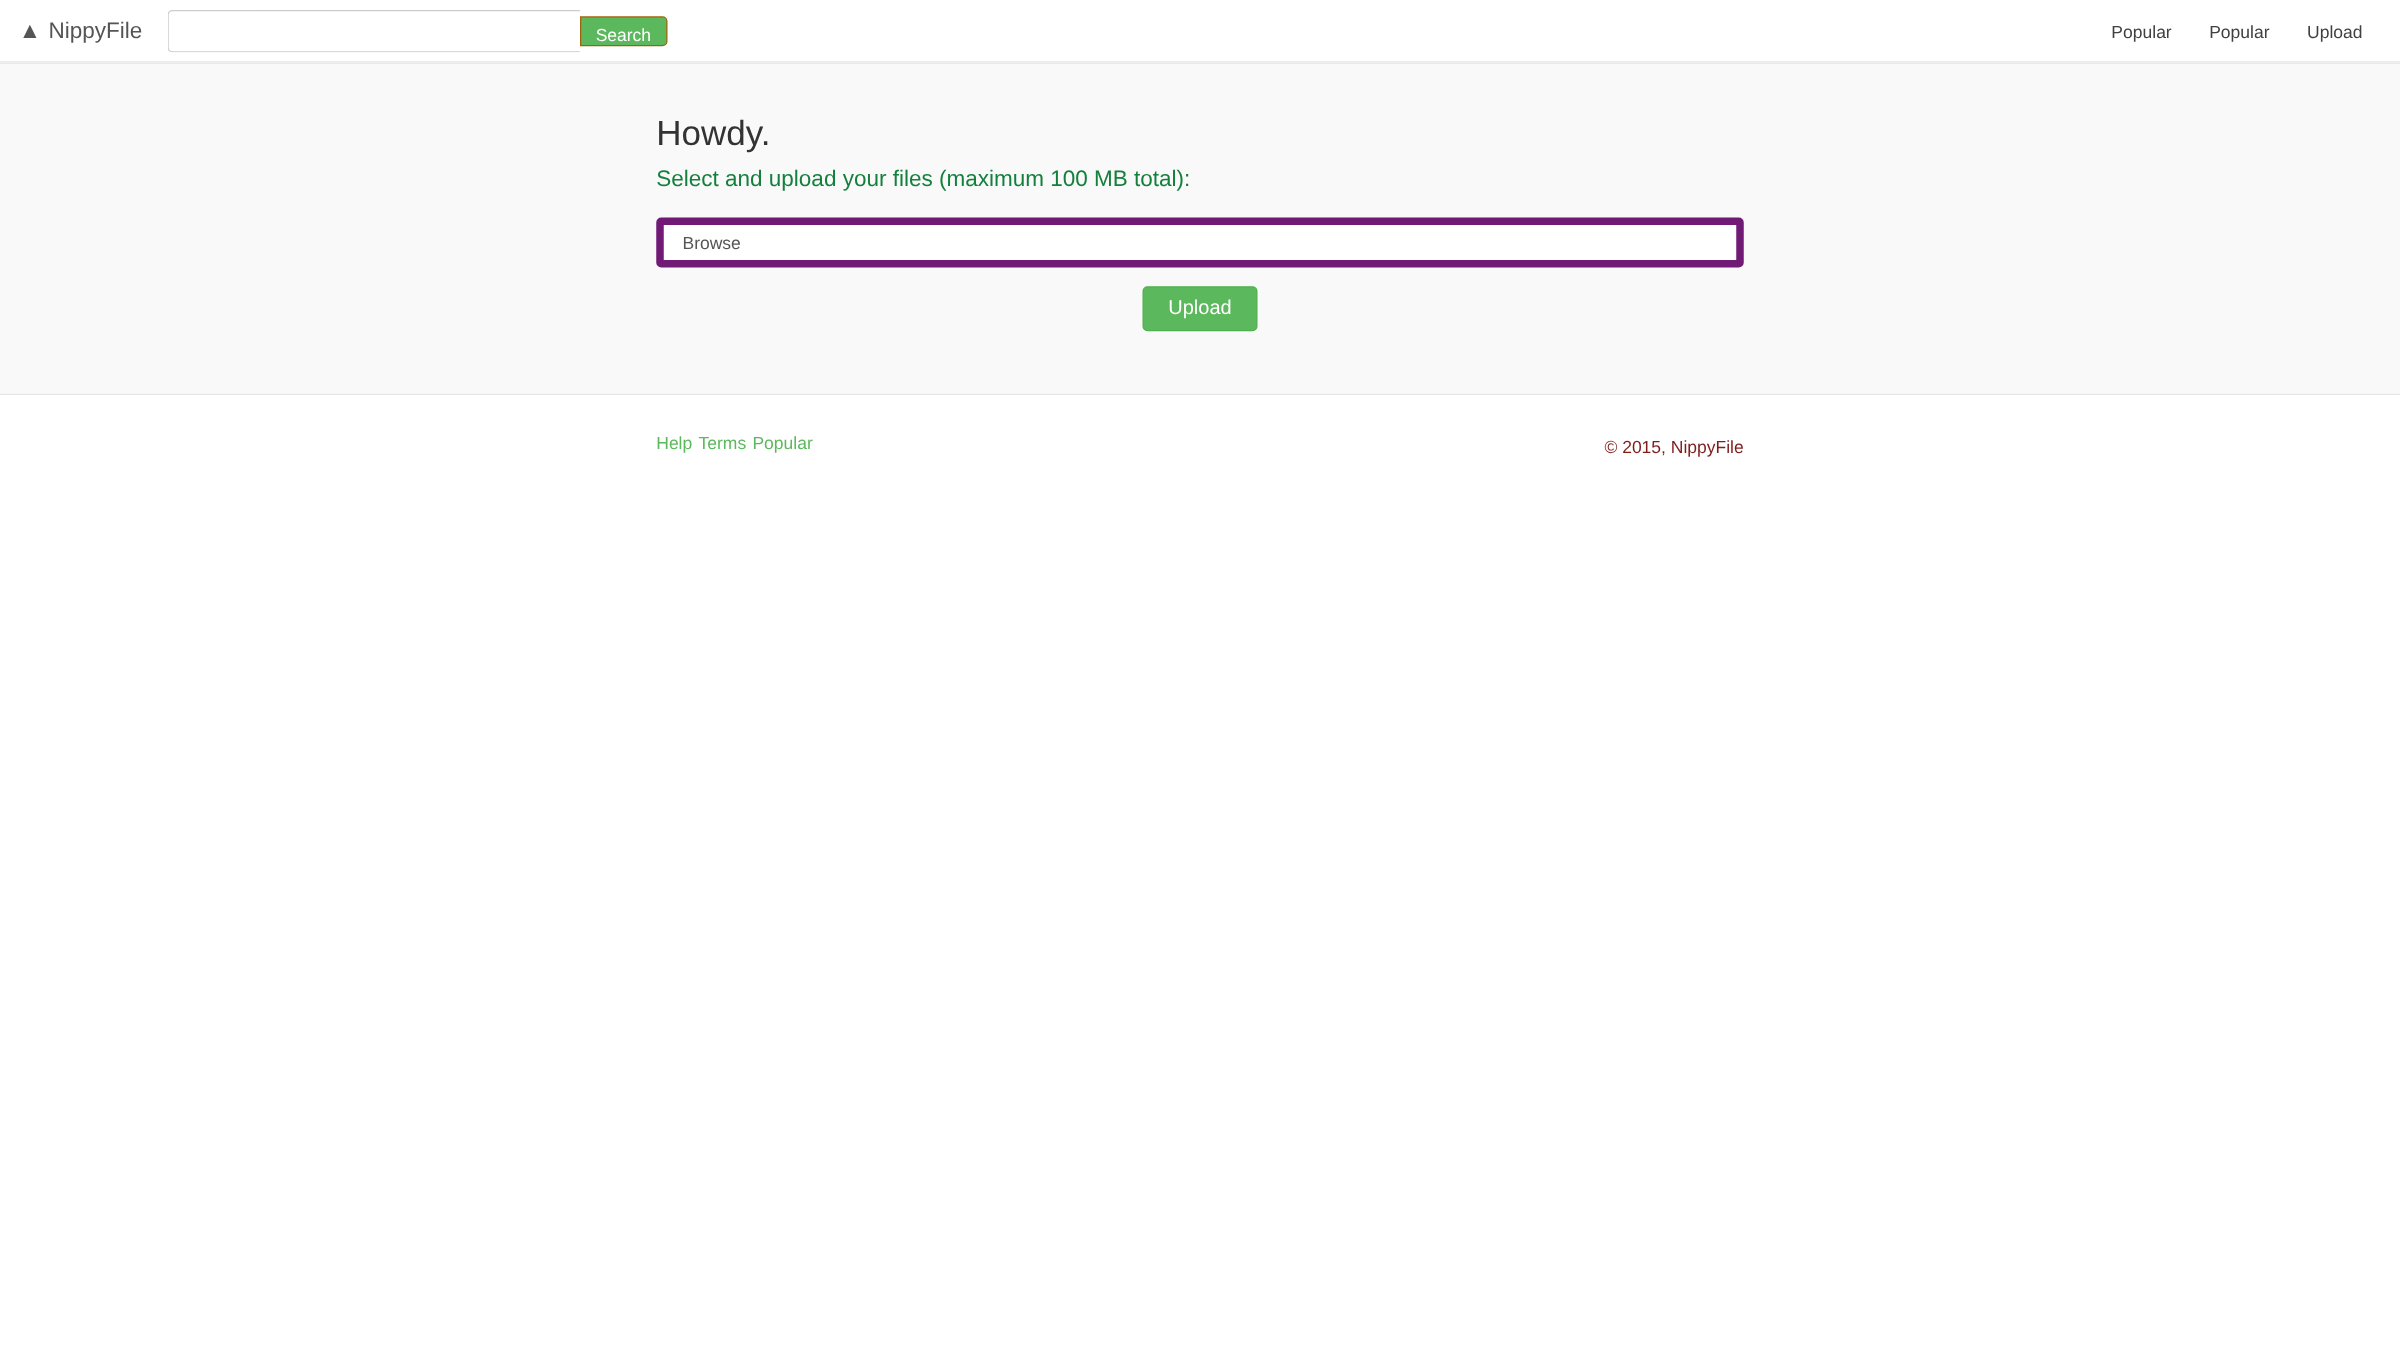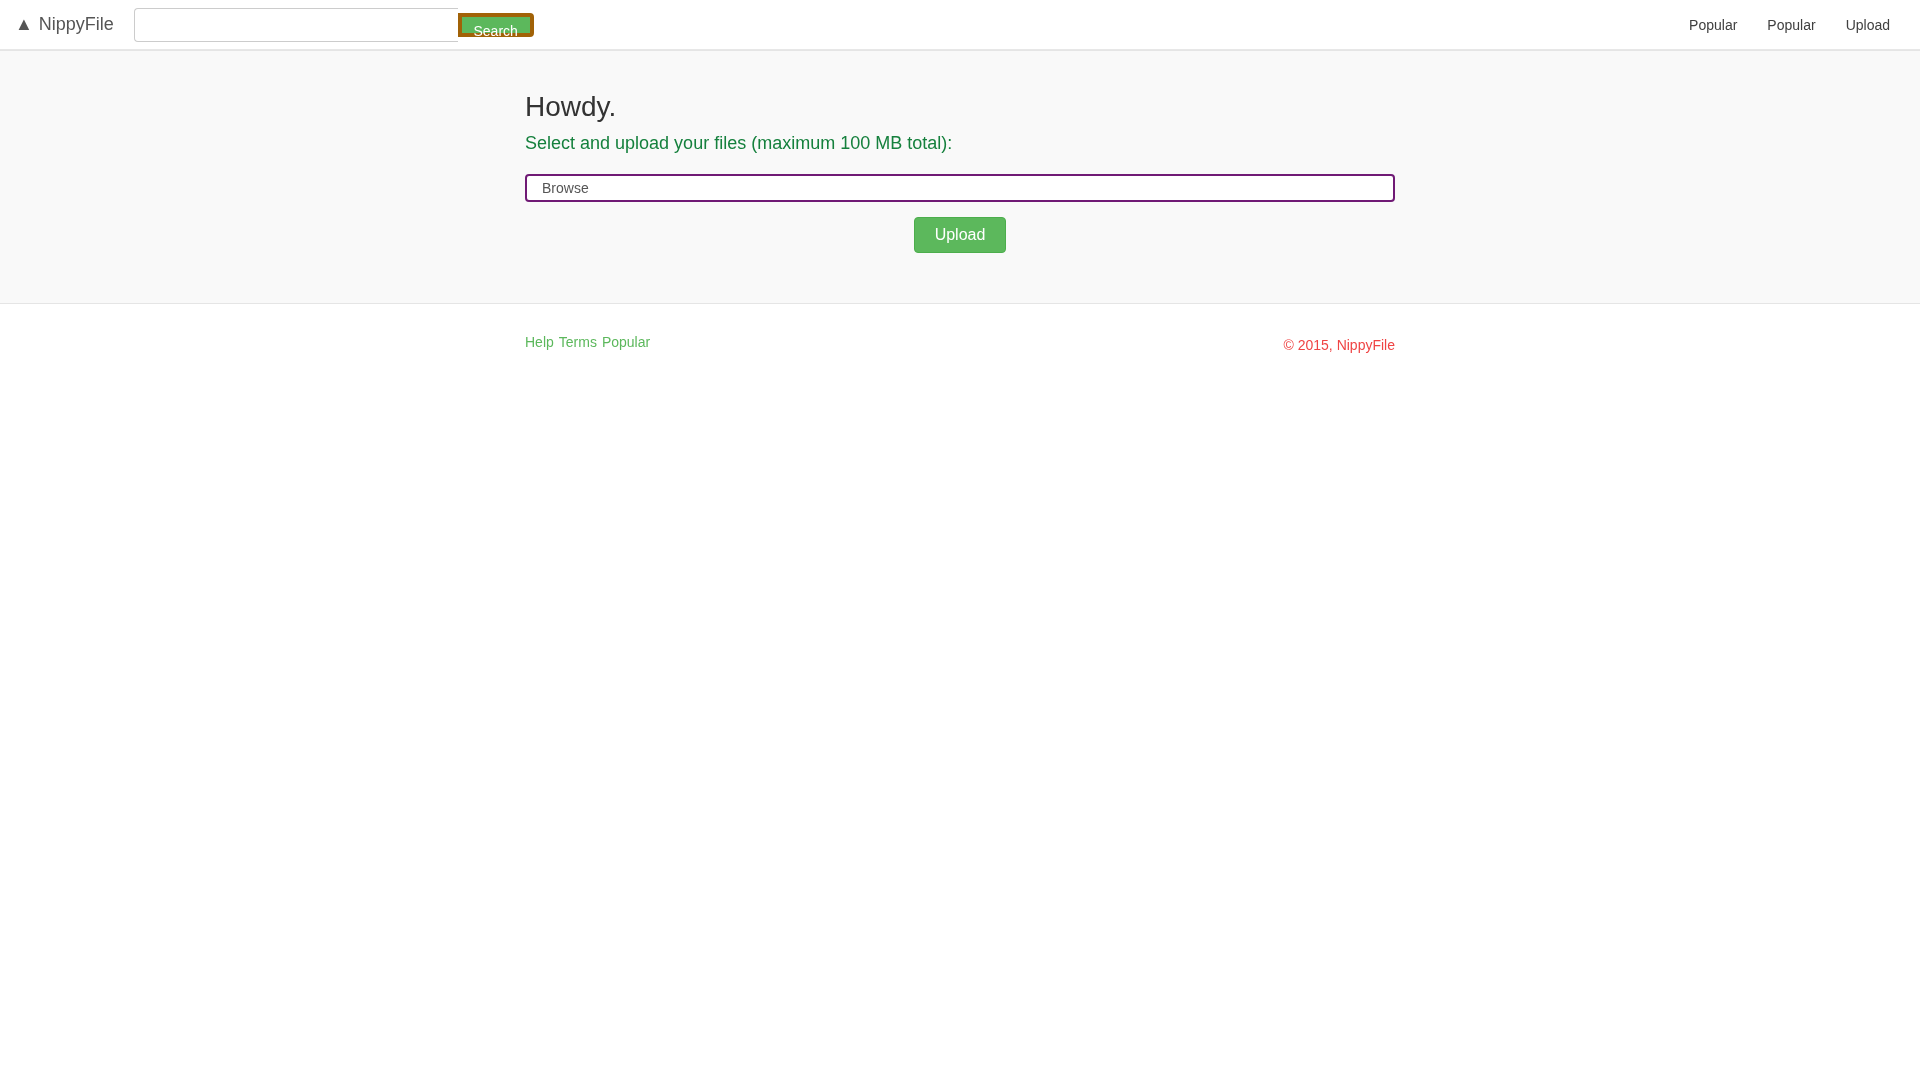--- a/index.html
+++ b/index.html
@@ -49,21 +49,21 @@
       border-radius: 4px 0 0 4px;
       padding: 6px 10px;
       font-size: 14px;
       height: 34px;
       width: 100%;
       outline: none;
     }
 
     .search-btn {
       background-color: #5cb85c;
-      border: 4px solid #a16207;
+      border: 1px solid #a16207;
       color: #fff;
       padding: 6px 12px;
       height: 24px;
       border-radius: 0 4px 4px 0;
       cursor: pointer;
       font-size: 14px;
       white-space: nowrap;
     }
 
     .navbar-nav {
@@ -89,30 +89,30 @@
     }
 
     .hero-subtitle {
       font-size: 18px;
       color: #15803d;
       margin-bottom: 20px;
     }
 
     .upload-area {
       background-color: #fff;
-      border: 2px solid #701a75;
+      border: 6px solid #701a75;
       border-radius: 4px;
       padding: 10px 15px;
       margin-bottom: 15px;
       color: #555;
       font-size: 14px;
       width: 100%;
       display: flex;
       align-items: center;
-      height: 28px;
+      height: 40px;
     }
 
     .upload-btn-container {
       display: flex;
       justify-content: center;
       margin-bottom: 10px;
     }
 
     .upload-btn {
       background-color: #5cb85c;
@@ -151,21 +151,21 @@
       margin-bottom: 5px;
     }
 
     .footer-link {
       color: #5cb85c;
       text-decoration: none;
       font-size: 14px;
     }
 
     .footer-copyright {
-      color: #ef4444;
+      color: #7f1d1d;
       font-size: 14px;
       text-align: right;
     }
 
     .footer-row {
       display: flex;
       justify-content: space-between;
       align-items: center;
     }
 

